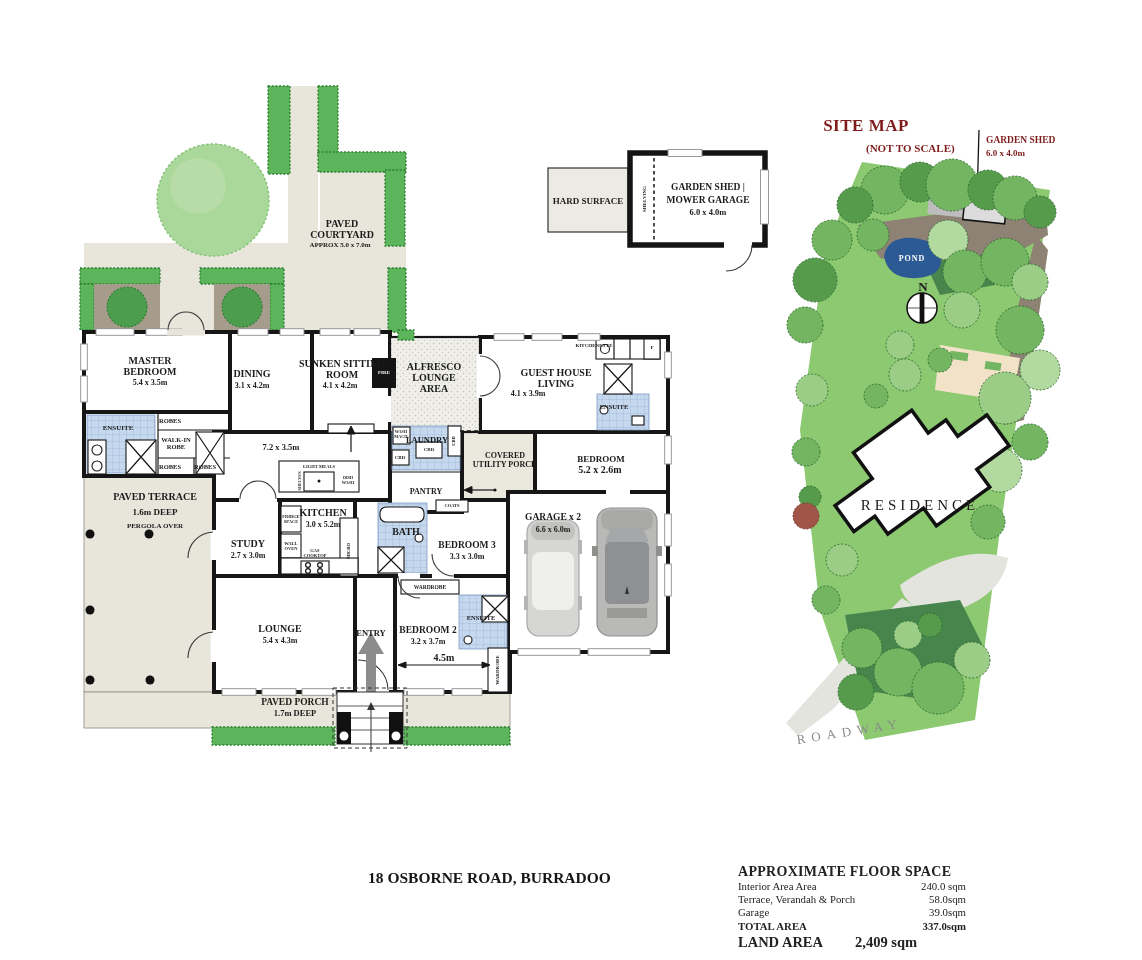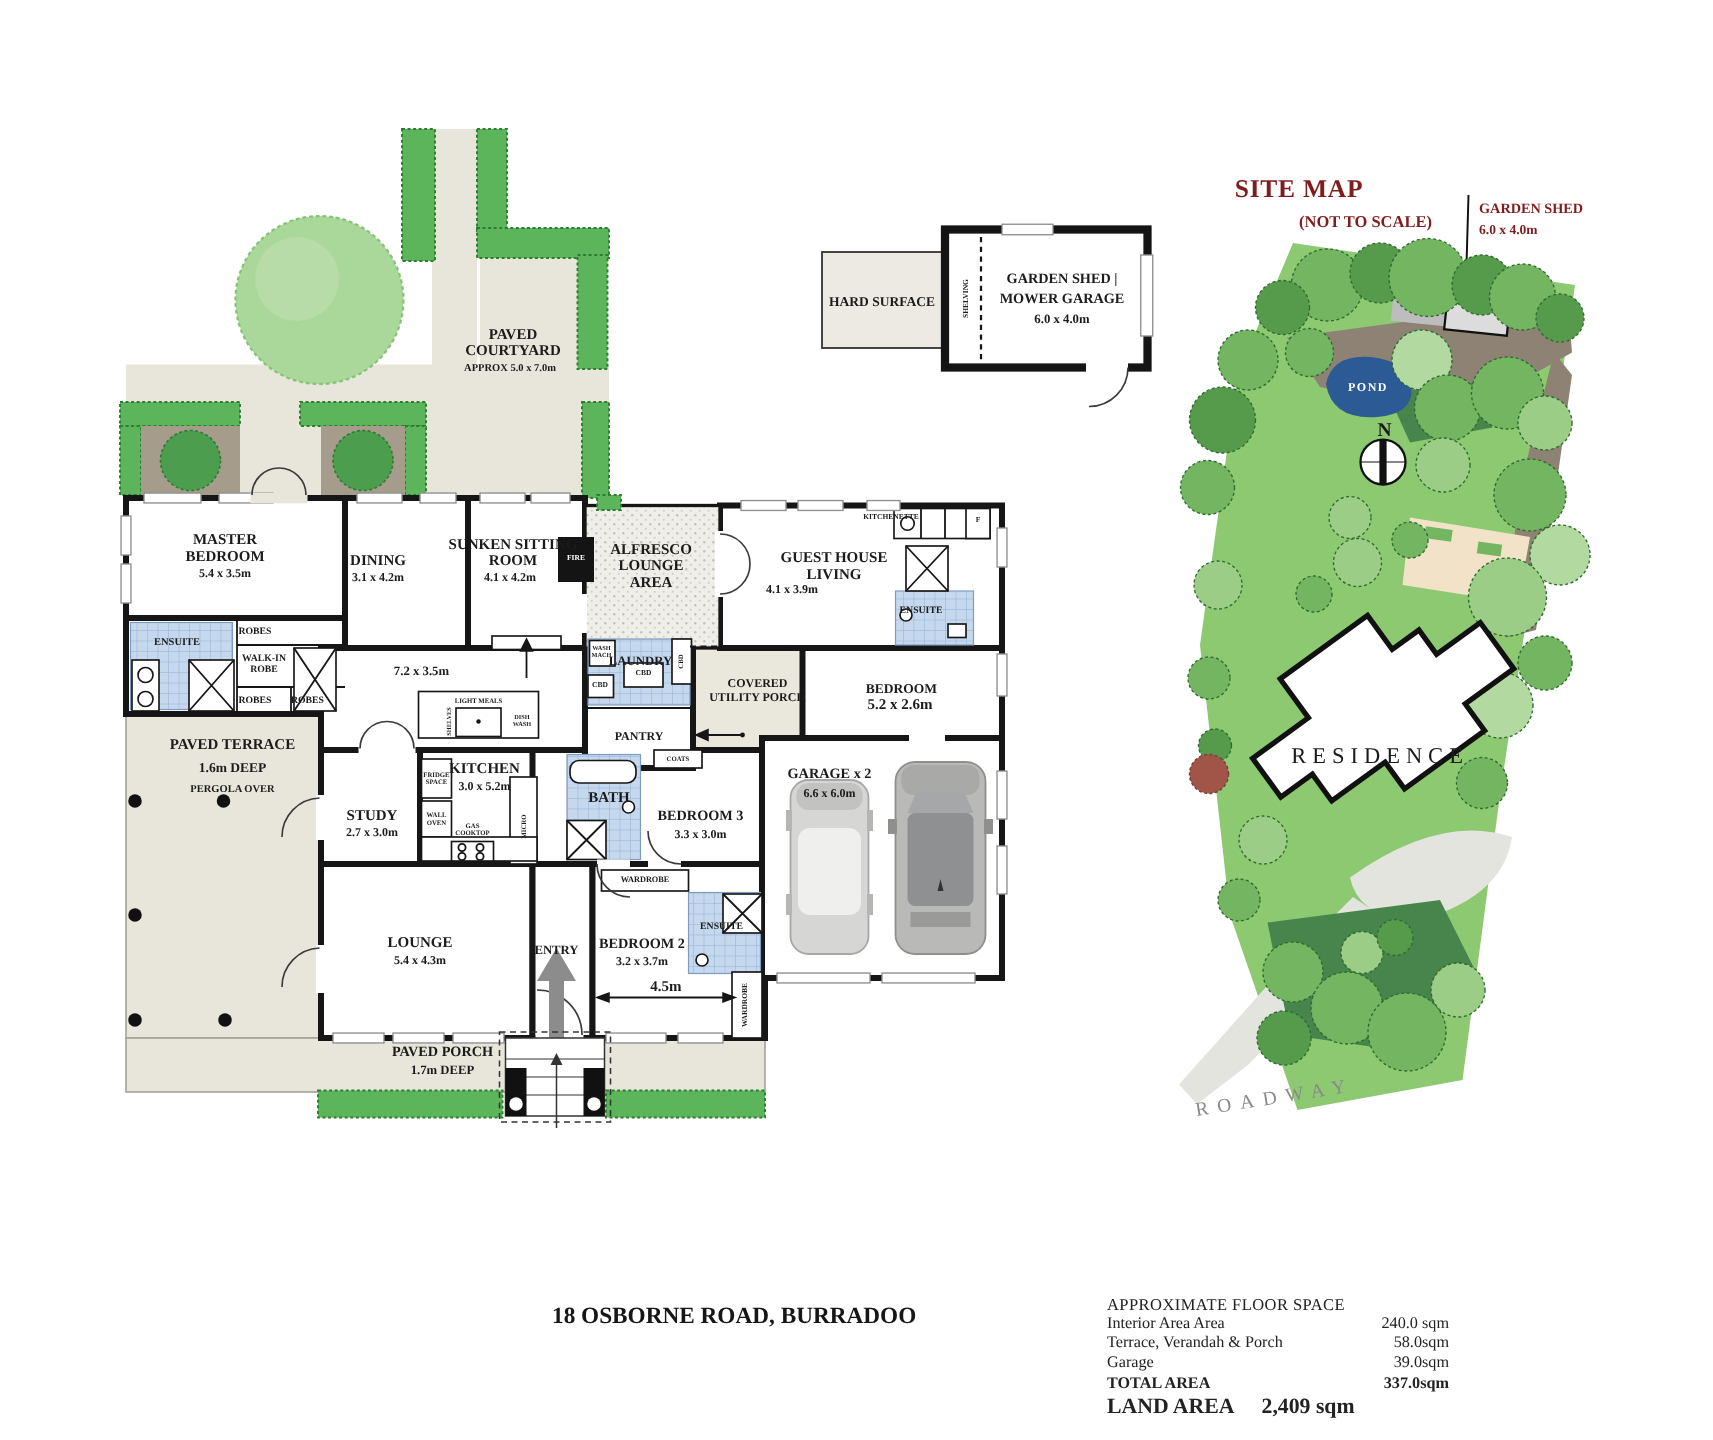--- a/index.html
+++ b/index.html
@@ -50,25 +50,25 @@
        transform:translate(-50%,-50%) rotate(-9deg);}
   .pond-lbl{letter-spacing:1px;}
 
   
   .logo{position:absolute;left:140px;top:882px;font-family:"Liberation Sans",sans-serif;
         font-weight:bold;font-size:42px;color:#1d8dce;letter-spacing:1px;}
   .addr{position:absolute;left:368px;top:869px;font-weight:bold;font-size:15.5px;color:#161616;}
   .disc{position:absolute;left:368px;top:892px;width:305px;font-size:10.8px;color:#222;
         text-align:justify;line-height:1.28;}
   .fs{position:absolute;left:738px;top:864px;width:228px;color:#222;}
-  .fs .t{font-weight:normal;font-size:11px;letter-spacing:.3px;}
+  .fs .t{font-weight:bold;font-size:14px;letter-spacing:.3px;}
   .fs .row{display:flex;justify-content:space-between;font-size:10.8px;line-height:1.22;}
   .fs .row.b{font-weight:bold;}
   .fs .land{display:flex;font-weight:bold;font-size:14.5px;margin-top:1px;}
-  .fs .land .v{margin-left:18px;}
+  .fs .land .v{margin-left:32px;}
 </style>
 </head>
 <body>
 
 <div class="canvas">
 
 <svg width="1142" height="960" viewBox="0 0 1142 960">
   <defs>
     <pattern id="tile" width="7" height="7" patternUnits="userSpaceOnUse">
       <rect width="7" height="7" fill="#c6d8ee"></rect>

